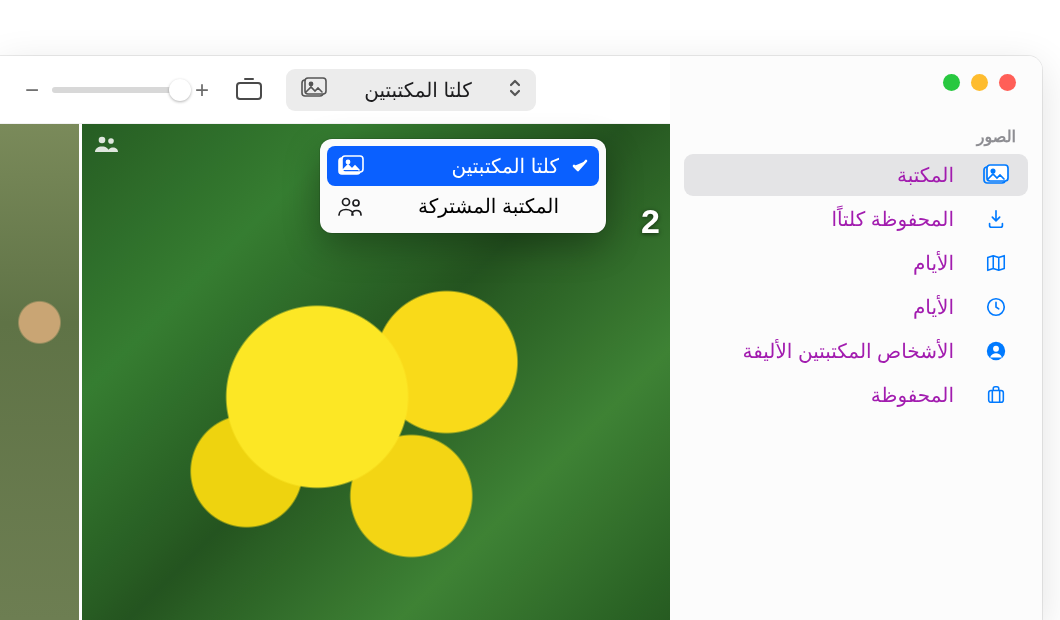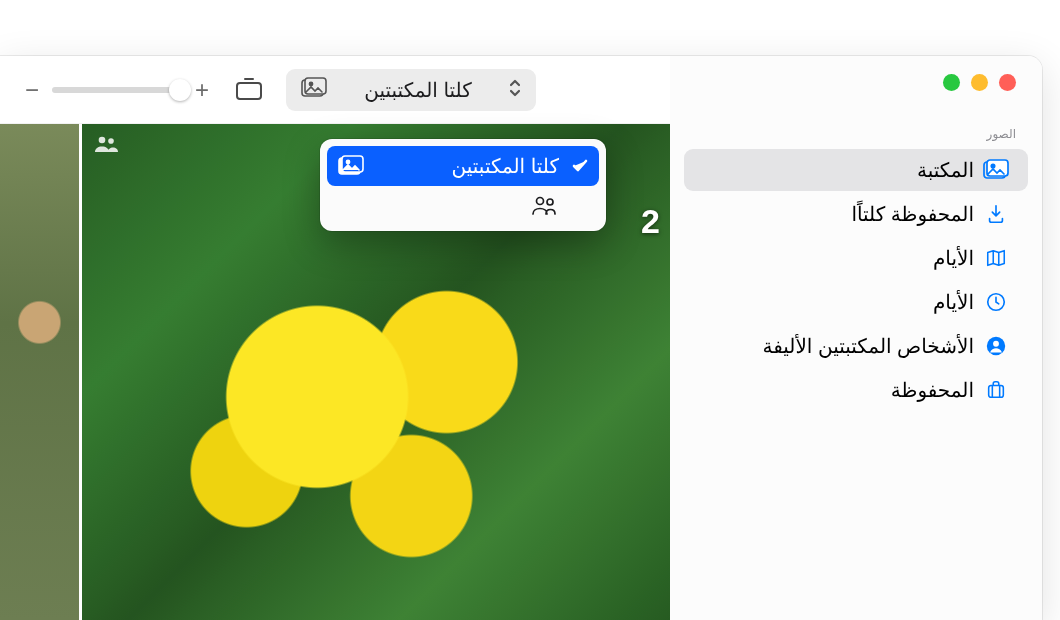--- a/index.html
+++ b/index.html
@@ -31,36 +31,36 @@
   padding: 0 26px 26px 0;
   justify-content: flex-start;
 }
 .tl { width: 17px; height: 17px; border-radius: 50%; }
 .tl.red { background: #ff5f57; }
 .tl.yellow { background: #febc2e; }
 .tl.green { background: #28c840; }
 
 .section-header {
   color: #8e8e93;
-  font-size: 12px;
-  font-weight: 400;
+  font-size: 16px;
+  font-weight: 700;
   padding: 10px 26px 6px 19px;
   text-align: right;
 }
 
 .nav-item {
   display: flex;
   align-items: flex-end;
-  gap: 8px;
+  gap: 28px;
   padding: 9px 18px;
   margin: 2px 14px;
   border-radius: 9px;
   cursor: pointer;
   font-size: 20px;
-  color: #000000;
+  color: #a21caf;
 }
 .nav-item.selected { background: #e4e4e6; }
 .nav-icon { width: 28px; height: 24px; display: flex; align-items: center; justify-content: center; color: #007aff; }
 .nav-icon svg { width: 26px; height: 22px; }
 
 .main {
   flex: 1;
   display: flex;
   flex-direction: column;
   position: relative;
@@ -323,20 +323,21 @@
       <svg width="28" height="22" viewBox="0 0 26 22" fill="none" stroke="#fff" stroke-width="1.6">
           <rect x="1" y="3" width="21" height="16" rx="3"></rect>
           <rect x="4" y="1" width="21" height="16" rx="3" fill="#0a60ff"></rect>
           <circle cx="10" cy="7" r="1.6" fill="#fff"></circle>
           <path d="M5 15l5-5 4 4 3-3 4 4" stroke-linecap="round"></path>
         </svg>
     </span>
   </div>
   <div class="menu-item">
     <span class="menu-check"></span>
+    <span class="menu-label">المكتبة المشتركة</span>
     <span class="menu-icon">
       <svg width="28" height="22" viewBox="0 0 28 22" fill="none" stroke="#1d1d1f" stroke-width="1.7">
           <circle cx="9" cy="7" r="3.5"></circle>
           <circle cx="19" cy="8" r="3"></circle>
           <path d="M2 20c0-3.5 3.2-5.5 7-5.5s7 2 7 5.5M15 20c0-2.8 2-4.5 4.5-4.5s4.5 1.7 4.5 4.5" stroke-linecap="round"></path>
         </svg>
     </span>
   </div>
 </div>
 

